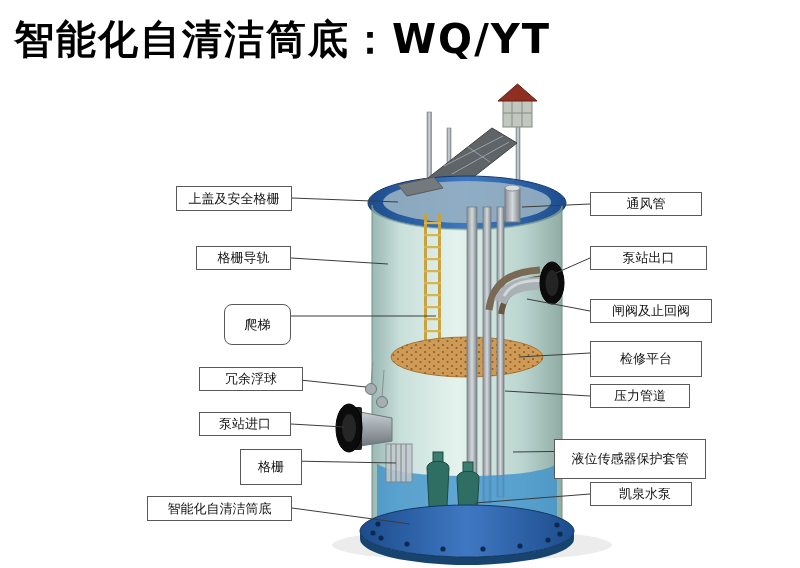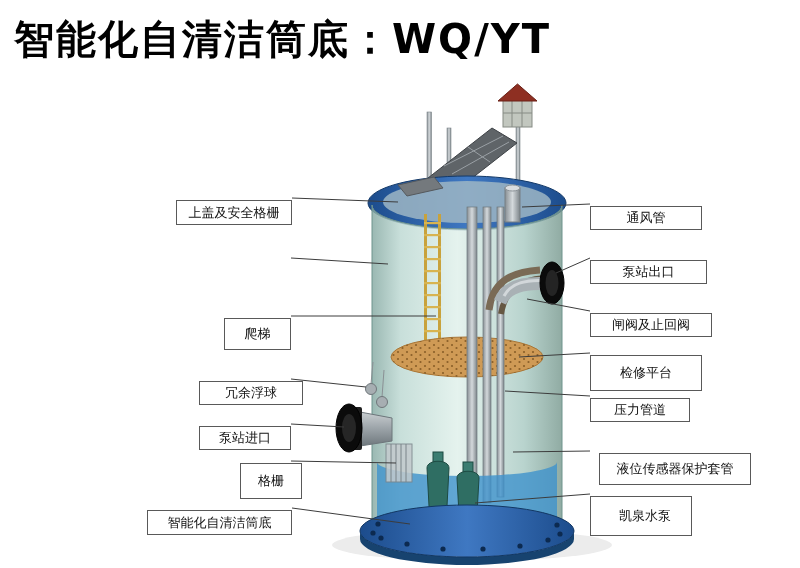--- a/index.html
+++ b/index.html
@@ -19,21 +19,20 @@
   }
   svg.diagram { position:absolute; left:0; top:0; }
   .callout {
     position:absolute;
     background:#ffffff;
     border:1px solid #595959;
     display:flex; align-items:center; justify-content:center;
     font-size:13px; color:#111;
     white-space:nowrap; padding:0 4px;
     z-index:2;
-    margin-top:14px;
   }
 </style>
 </head>
 <body>
 
 <div class="stage">
 
   <div class="title">智能化自清洁筒底：WQ/YT</div>
 
   <svg class="diagram" width="800" height="568" viewBox="0 0 800 568">
@@ -197,27 +196,28 @@
       <line x1="590" y1="258" x2="556" y2="273"></line>
       <line x1="590" y1="311" x2="527" y2="299"></line>
       <line x1="590" y1="353" x2="519" y2="357"></line>
       <line x1="590" y1="396" x2="505" y2="391"></line>
       <line x1="590" y1="451" x2="513" y2="452"></line>
       <line x1="590" y1="494" x2="475" y2="503"></line>
     </g>
   </svg>
 
   <div class="callout" style="left:176px; top:186px; width:116px; height:25px;">上盖及安全格栅</div>
-  <div class="callout" style="left:224px; top:304px; width:67px; height:32px;">爬梯</div>
+  <div class="callout" style="left:196px; top:246px; width:95px; height:24px;">格栅导轨</div>
+  <div class="callout" style="left:224px; top:304px; width:67px; height:41px;border-radius:8px;">爬梯</div>
   <div class="callout" style="left:199px; top:367px; width:104px; height:24px;">冗余浮球</div>
   <div class="callout" style="left:199px; top:412px; width:92px; height:24px;">泵站进口</div>
   <div class="callout" style="left:240px; top:449px; width:62px; height:36px;">格栅</div>
   <div class="callout" style="left:147px; top:496px; width:145px; height:25px;">智能化自清洁筒底</div>
 
   <div class="callout" style="left:590px; top:192px; width:112px; height:24px;">通风管</div>
   <div class="callout" style="left:590px; top:246px; width:117px; height:24px;">泵站出口</div>
   <div class="callout" style="left:590px; top:299px; width:122px; height:24px;text-align:right;">闸阀及止回阀</div>
   <div class="callout" style="left:590px; top:341px; width:112px; height:36px;">检修平台</div>
   <div class="callout" style="left:590px; top:384px; width:100px; height:24px;">压力管道</div>
-  <div class="callout" style="left:599px; top:439px; width:152px; height:32px;">液位传感器保护套管</div>
-  <div class="callout" style="left:590px; top:482px; width:102px; height:40px;padding-left:12px;">凯泉水泵</div>
+  <div class="callout" style="left:554px; top:439px; width:152px; height:40px;">液位传感器保护套管</div>
+  <div class="callout" style="left:590px; top:482px; width:102px; height:24px;padding-left:12px;">凯泉水泵</div>
 
 </div>
 
 </body></html>

